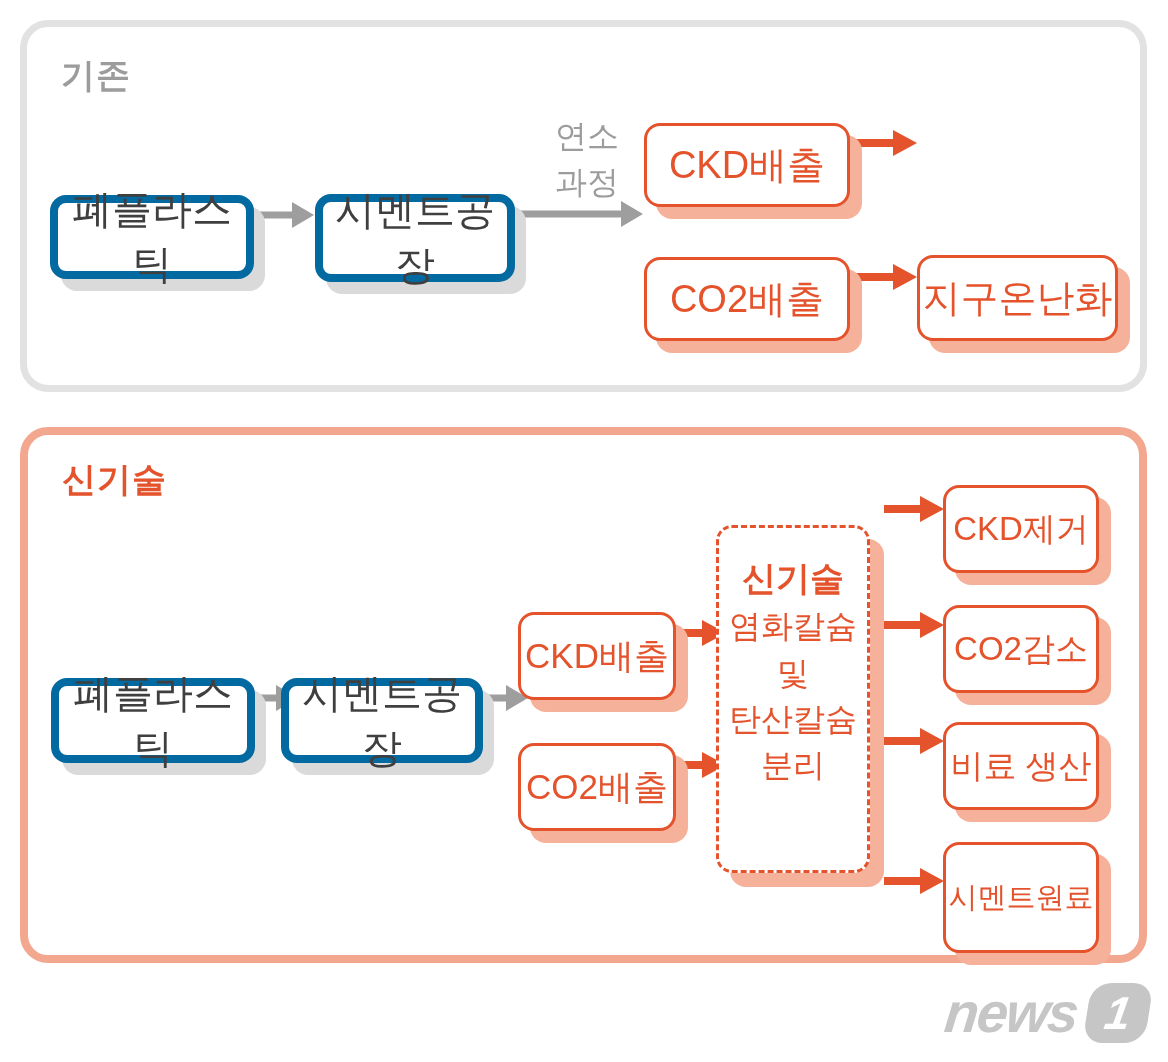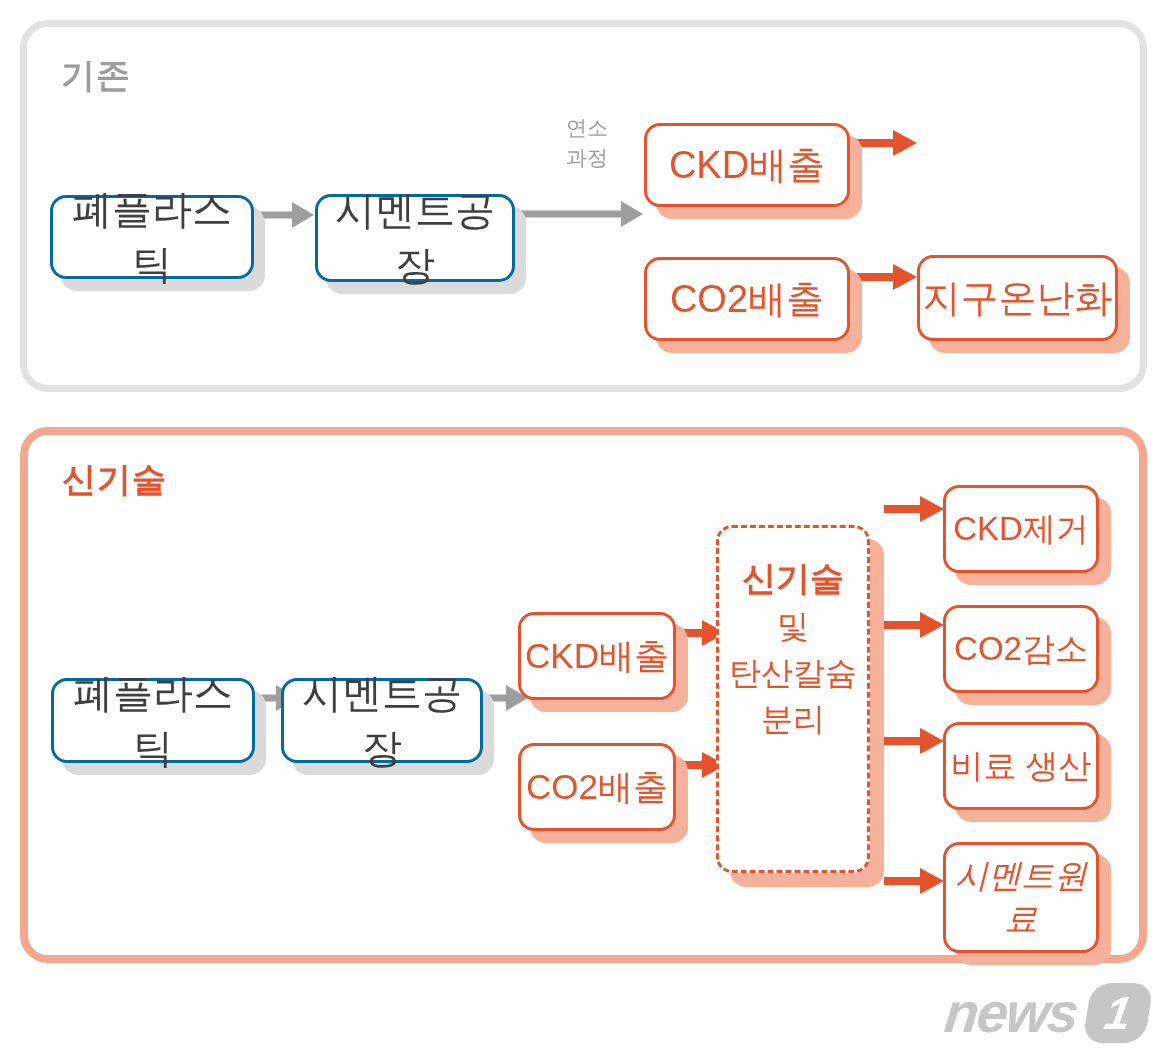--- a/index.html
+++ b/index.html
@@ -9,44 +9,44 @@
   }
   .panel{position:absolute;box-sizing:border-box;border-radius:28px;background:#ffffff;}
   .panel-gray{left:20px;top:20px;width:1127px;height:372px;border:7px solid #e2e2e2;}
   .panel-orange{left:20px;top:427px;width:1127px;height:536px;border:8px solid #f2a78e;}
   .panel-label{position:absolute;font-size:34px;letter-spacing:1px;}
   .panel-label.gray{color:#9c9c9c;font-weight:600;}
   .panel-label.orange{color:#e4532c;font-weight:bold;}
 
   .box{position:absolute;box-sizing:border-box;background:#ffffff;border-radius:16px;
        display:flex;align-items:center;justify-content:center;text-align:center;z-index:3;margin-top:22px;}
-  .box-gray{border:3px solid #0369a1;color:#3f3f3f;font-size:40px;
+  .box-gray{border:8px solid #0369a1;color:#3f3f3f;font-size:40px;
             box-shadow:11px 12px 0 0 #dadada;}
   .box-orange{border:3px solid #e4532c;color:#e4532c;font-size:38px;
             box-shadow:12px 12px 0 0 #f6b19b;}
   .box-orange.small{font-size:35px;}
   .box-orange.outcome{font-size:33px;}
   .box-dashed{position:absolute;box-sizing:border-box;background:#ffffff;border-radius:16px;
             border:3px dashed #e4532c;color:#e4532c;z-index:3;
             box-shadow:14px 14px 0 0 #f6b19b;text-align:center;padding-top:26px;}
   .box-dashed .t{font-size:34px;font-weight:bold;line-height:1.45;}
   .box-dashed .b{font-size:32px;line-height:1.45;}
-  .two-line{line-height:1.28;font-size:33px;font-style:italic;}
+  .two-line{line-height:1.28;font-size:29px;}
 
   .arrow{position:absolute;height:26px;z-index:1;}
   .arrow .shaft{position:absolute;left:0;top:50%;transform:translateY(-50%);
                 width:calc(100% - 18px);height:7px;}
   .arrow .head{position:absolute;right:0;top:50%;transform:translateY(-50%);
                width:0;height:0;border-top:13px solid transparent;border-bottom:13px solid transparent;}
   .arrow.gray .shaft{background:#9e9e9e;}
   .arrow.gray .head{border-left:22px solid #9e9e9e;}
   .arrow.orange .shaft{background:#e4532c;height:8px;}
   .arrow.orange .head{border-left:24px solid #e4532c;}
 
-  .flow-label{position:absolute;color:#9c9c9c;font-size:21px;text-align:center;
+  .flow-label{position:absolute;color:#9c9c9c;font-size:32px;text-align:center;
               line-height:1.45;z-index:2;}
 
   .logo{position:absolute;left:945px;top:980px;display:flex;align-items:center;z-index:4;}
   .logo .word{color:#c6c6c6;font-size:56px;font-weight:bold;font-style:italic;
               letter-spacing:-2px;transform:skewX(-6deg);}
   .logo .badge{margin-left:10px;width:62px;height:60px;background:#c6c6c6;border-radius:20px;
                transform:skewX(-9deg);display:flex;align-items:center;justify-content:center;}
   .logo .badge span{color:#ffffff;font-size:46px;font-weight:bold;font-style:italic;}
 </style>
 </head>
@@ -120,20 +120,21 @@
 
     <div class="box box-orange small" style="left:490px;top:286px;width:158px;height:88px;">CO2배출</div>
 
     <div class="arrow orange" style="left:640px;top:317px;width:58px;">
       <div class="shaft"></div>
       <div class="head"></div>
     </div>
 
     <div class="box-dashed" style="left:688px;top:90px;width:154px;height:348px;">
       <div class="t">신기술</div>
+      <div class="b">염화칼슘</div>
       <div class="b">및</div>
       <div class="b">탄산칼슘</div>
       <div class="b">분리</div>
     </div>
 
     <div class="arrow orange" style="left:856px;top:61px;width:60px;">
       <div class="shaft"></div>
       <div class="head"></div>
     </div>
     <div class="box box-orange outcome" style="left:915px;top:28px;width:156px;height:88px;">CKD제거</div>

